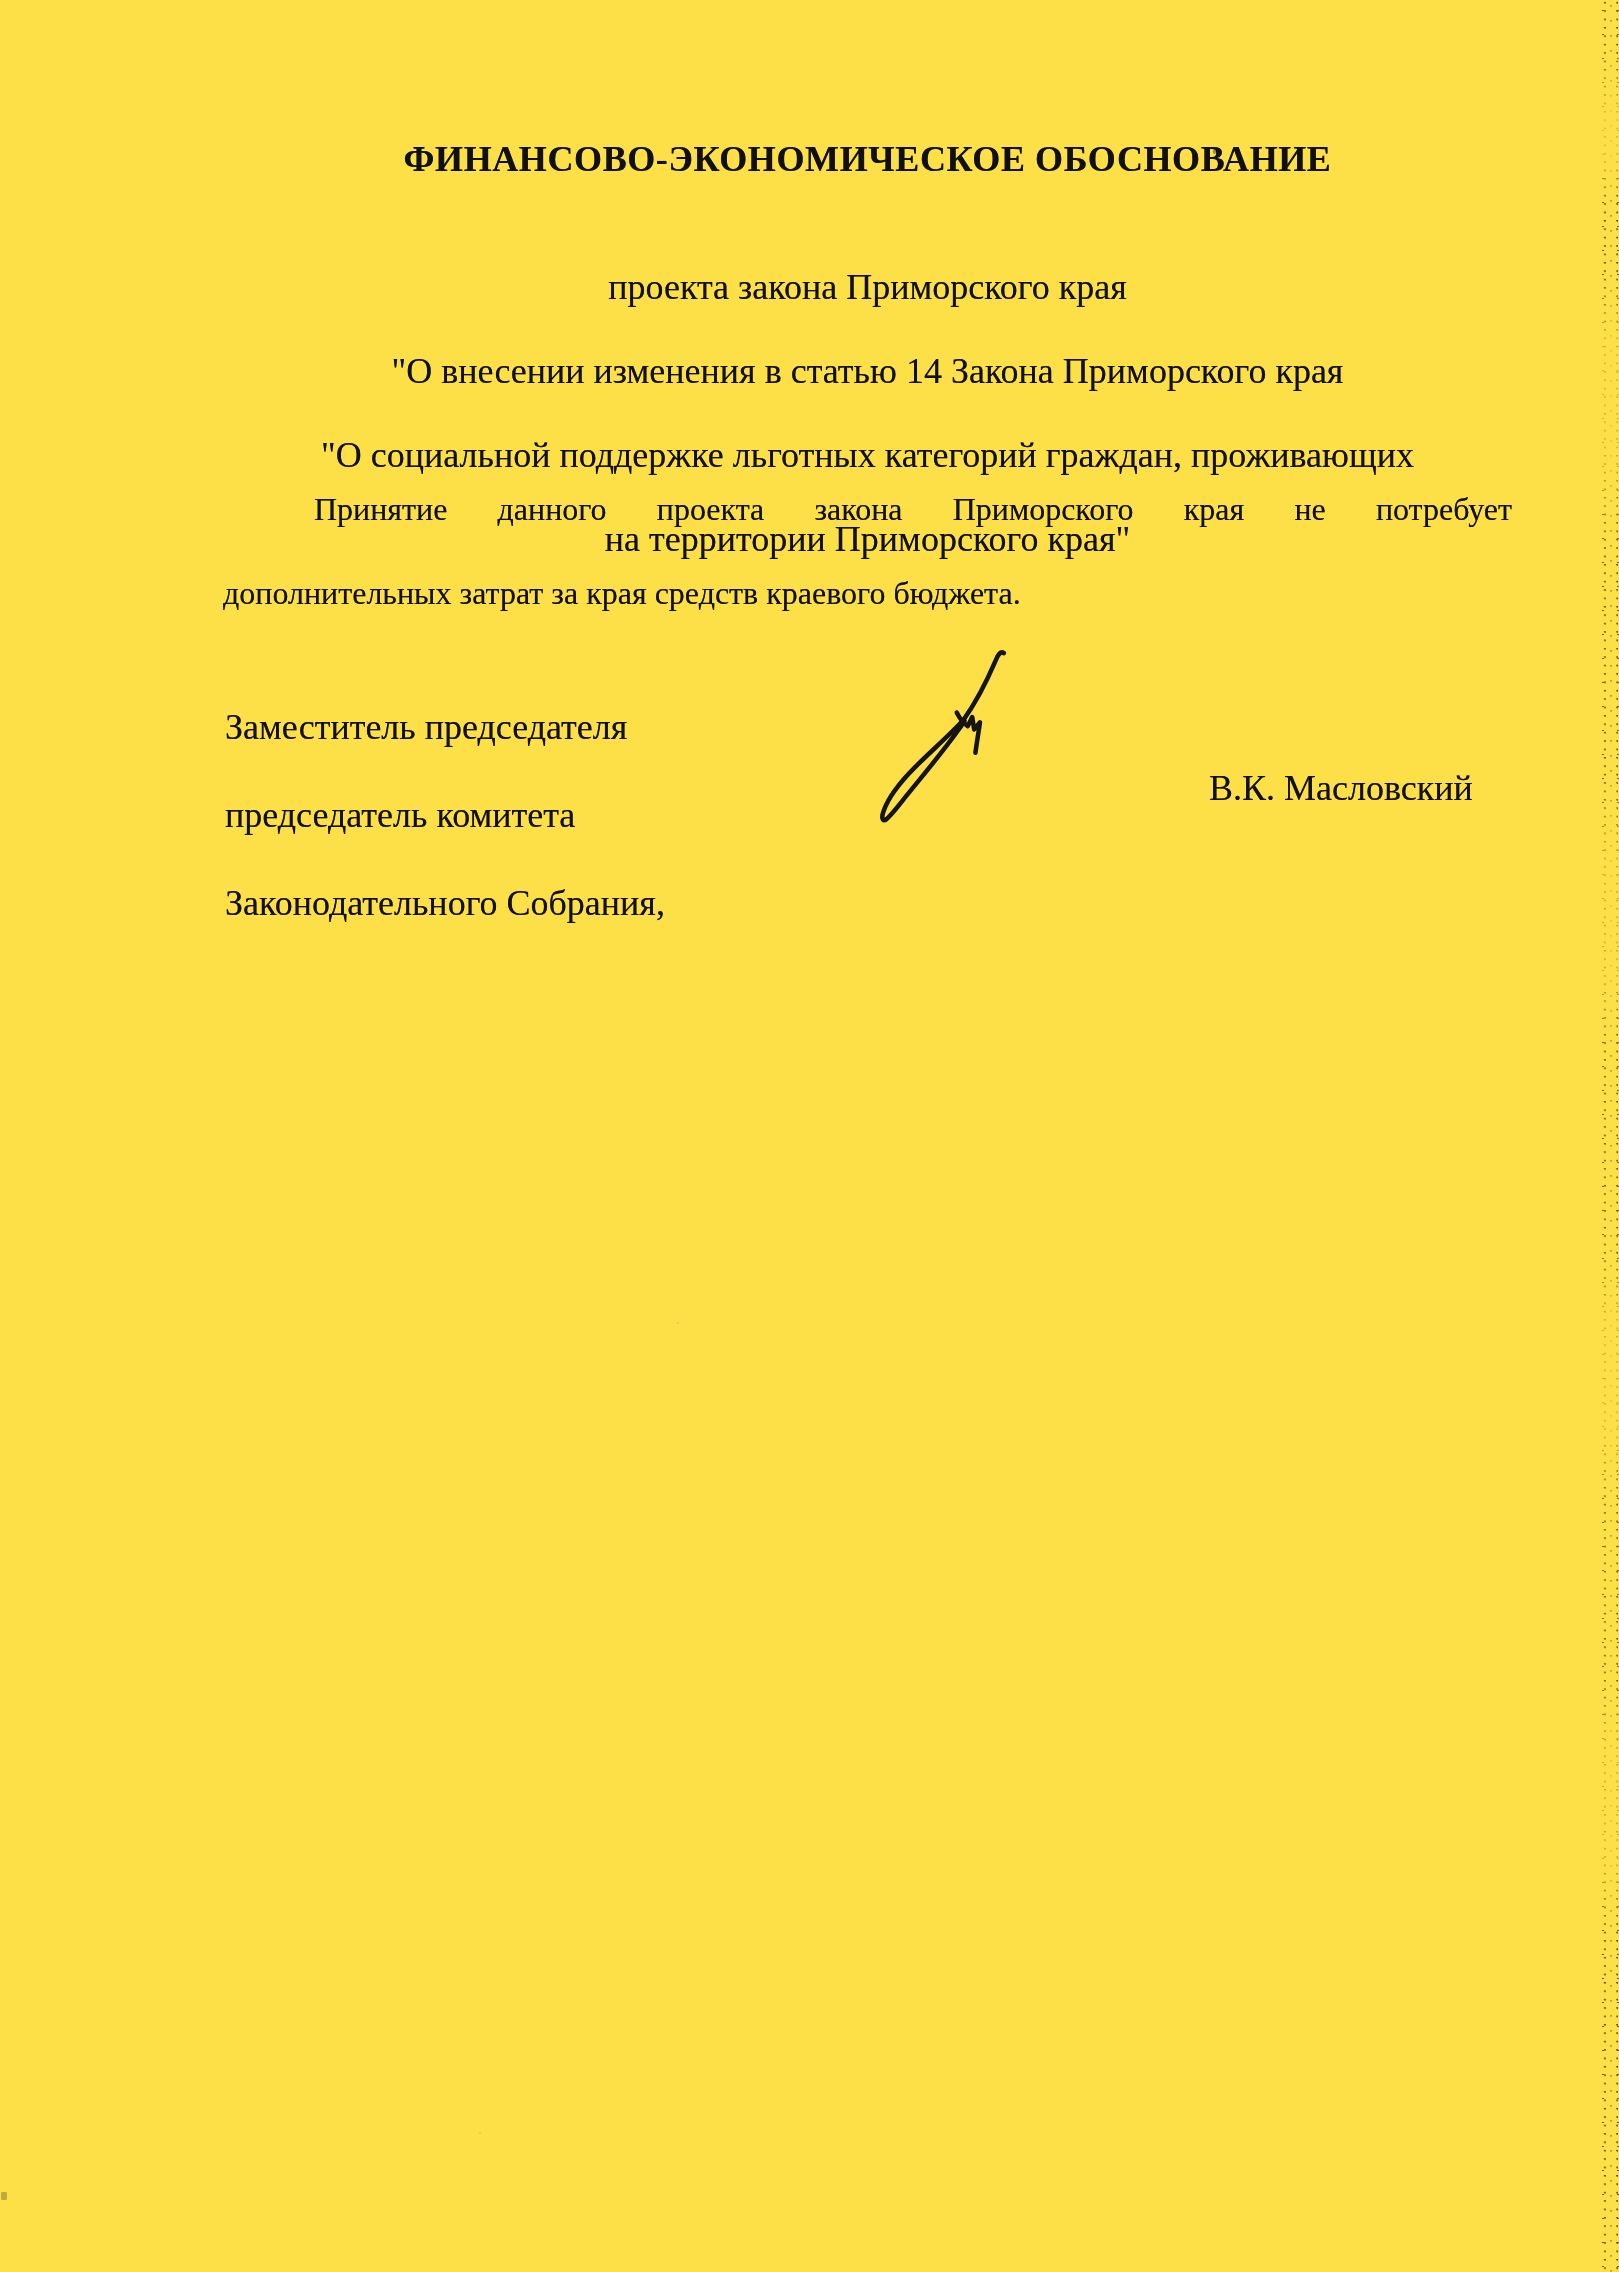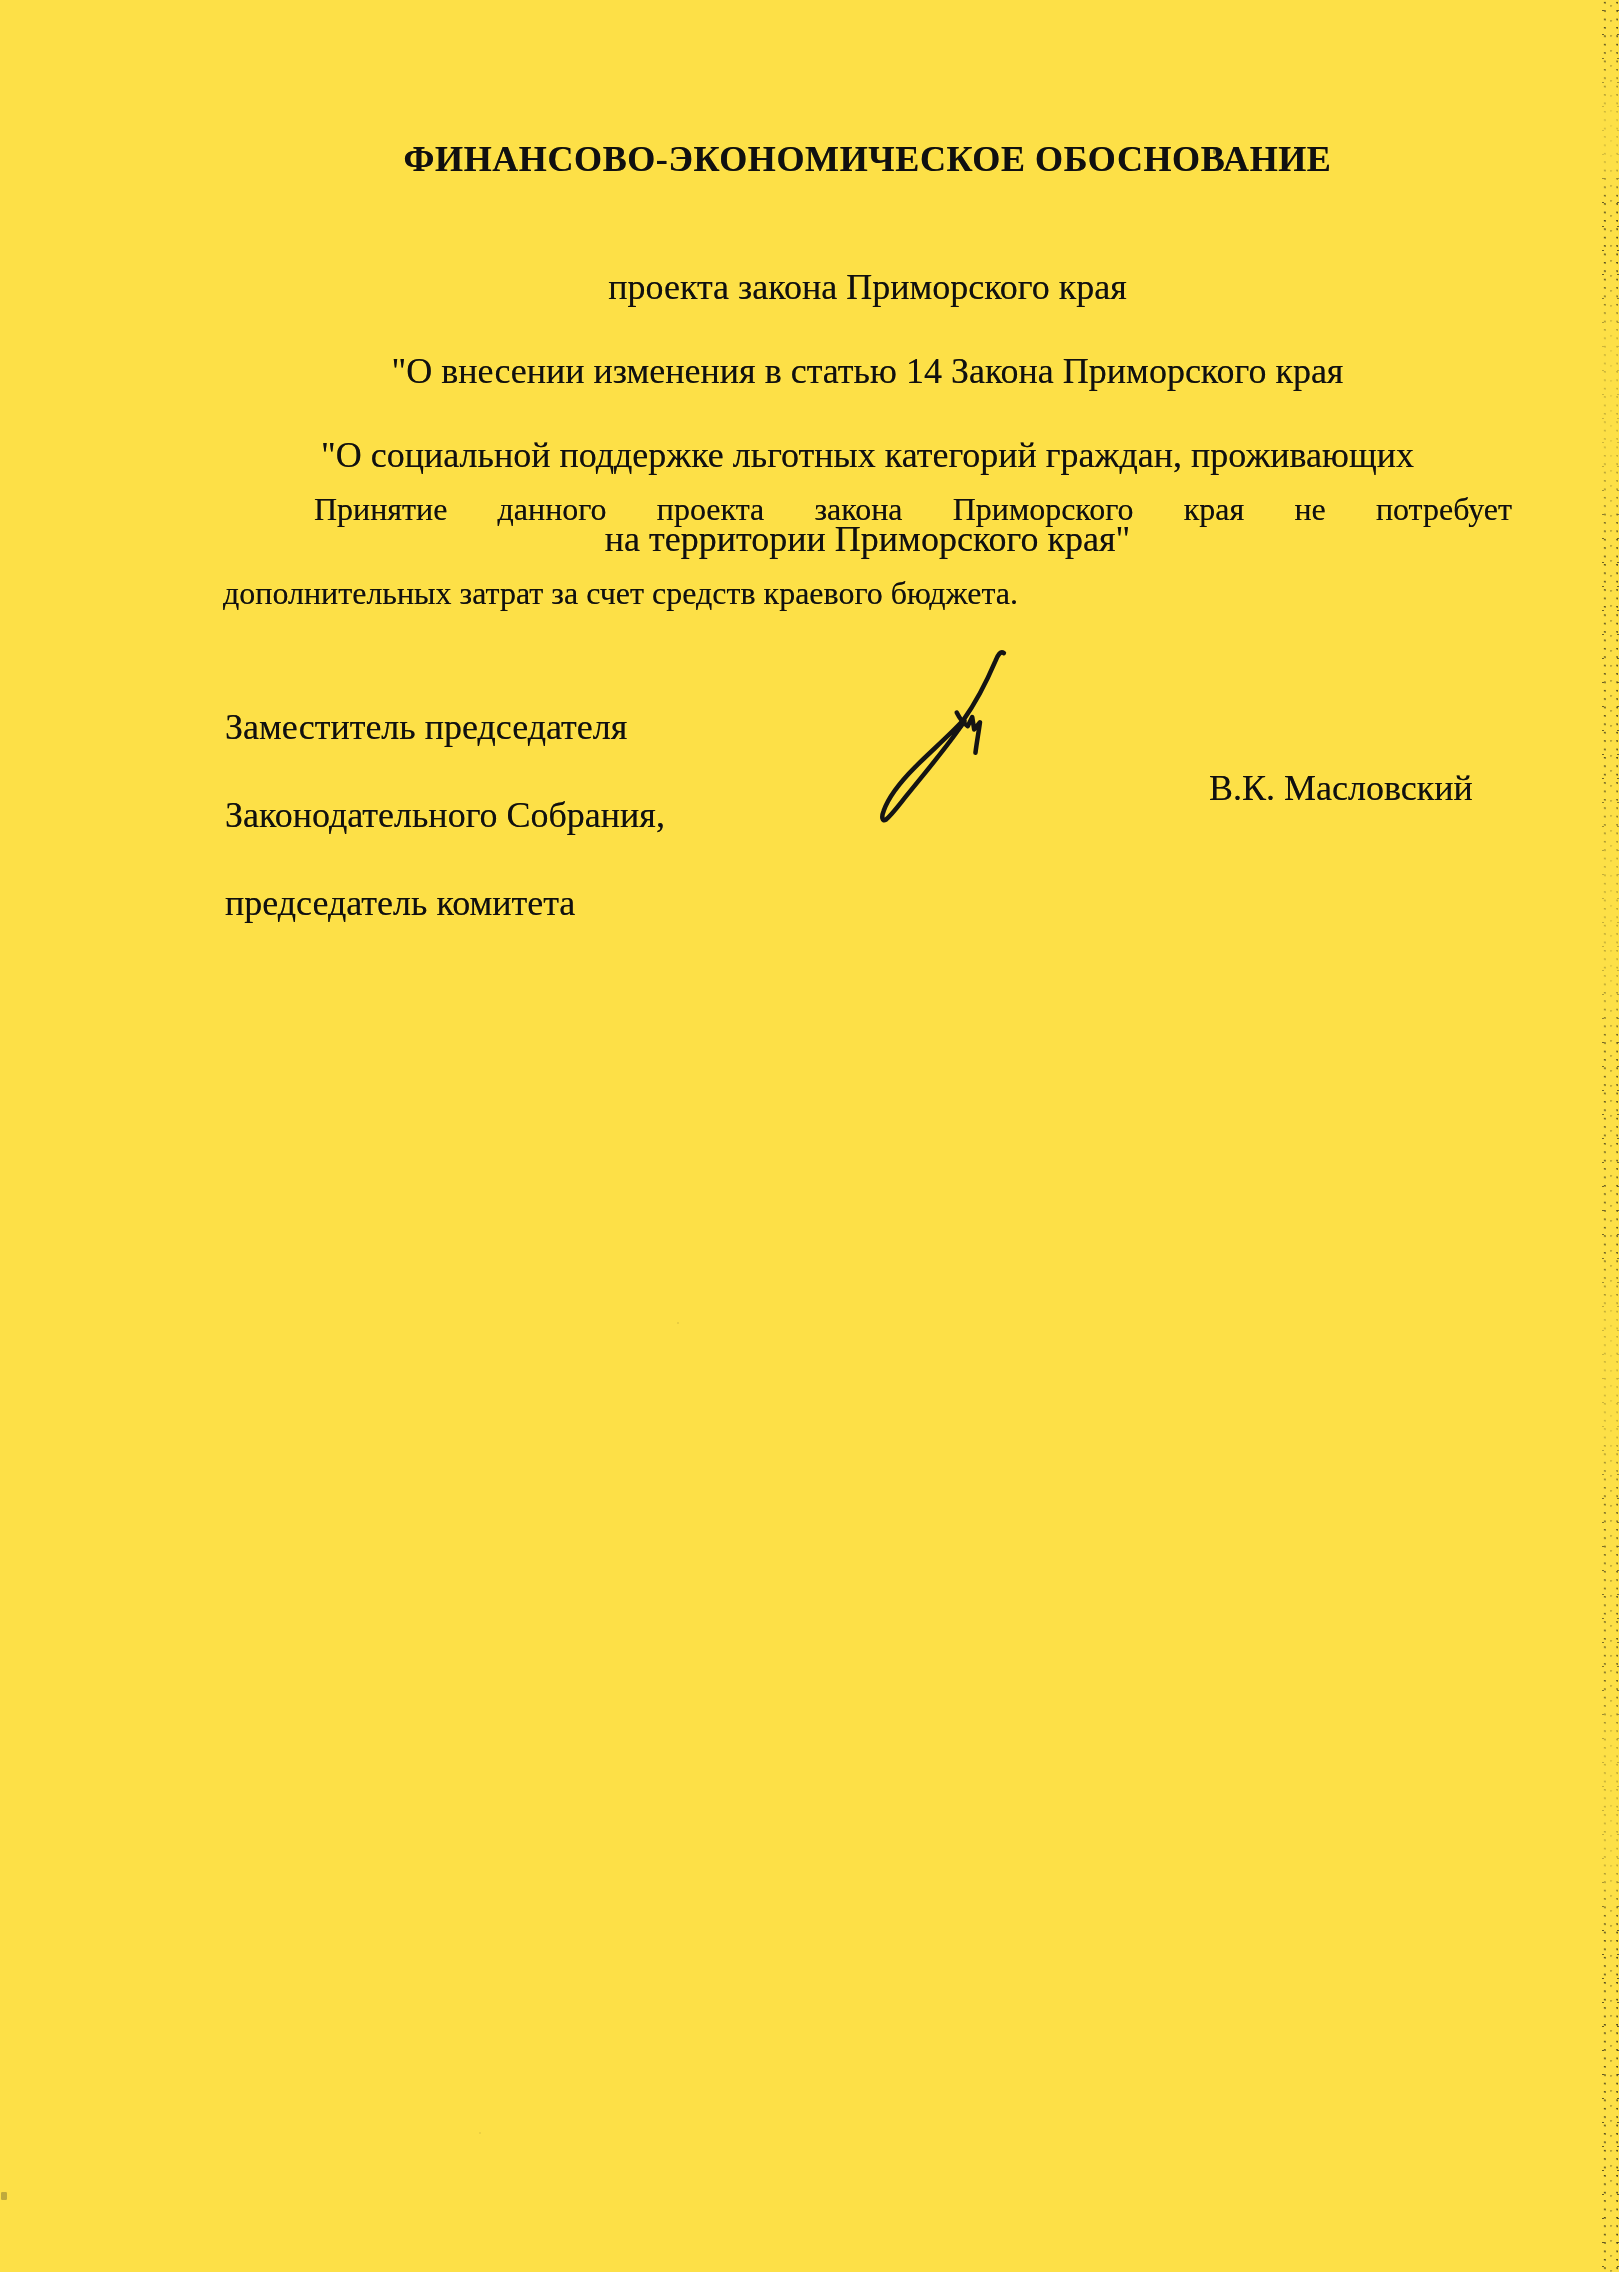--- a/index.html
+++ b/index.html
@@ -123,27 +123,27 @@
 
   <div class="doc-subtitle txt">
     <div>проекта закона Приморского края</div>
     <div>"О внесении изменения в статью 14 Закона Приморского края</div>
     <div>"О социальной поддержке льготных категорий граждан, проживающих</div>
     <div>на территории Приморского края"</div>
   </div>
 
   <div class="doc-body txt">
     <div class="line-justified">Принятие данного проекта закона Приморского края не потребует</div>
-    <div class="line-plain">дополнительных затрат за счет средств краевого бюджета.</div>
+    <div class="line-plain">дополнительных затрат за края средств краевого бюджета.</div>
   </div>
 
   <div class="sig-block txt">
     <div>Заместитель председателя</div>
+    <div>председатель комитета</div>
     <div>Законодательного Собрания,</div>
-    <div>председатель комитета</div>
   </div>
 
   <svg class="signature-svg" viewBox="0 0 212 282" xmlns="http://www.w3.org/2000/svg">
     <g fill="none" stroke="#141414" stroke-width="7" stroke-linecap="round" stroke-linejoin="round">
 
       <path d="M 201,12 C 196,8 192,14 188,24 C 176,52 158,88 138,116"></path>
 
       <path d="M 138,116 C 118,138 88,164 64,188 C 42,210 22,236 15,256 C 11,266 13,273 18,270 C 27,263 38,248 50,233 C 80,196 112,158 134,126 C 137,122 139,119 140,117"></path>
 
       <path d="M 128,104 C 133,114 139,121 145,125 L 152,111 L 155,130 L 164,119 C 162,134 159,150 157,166"></path>

